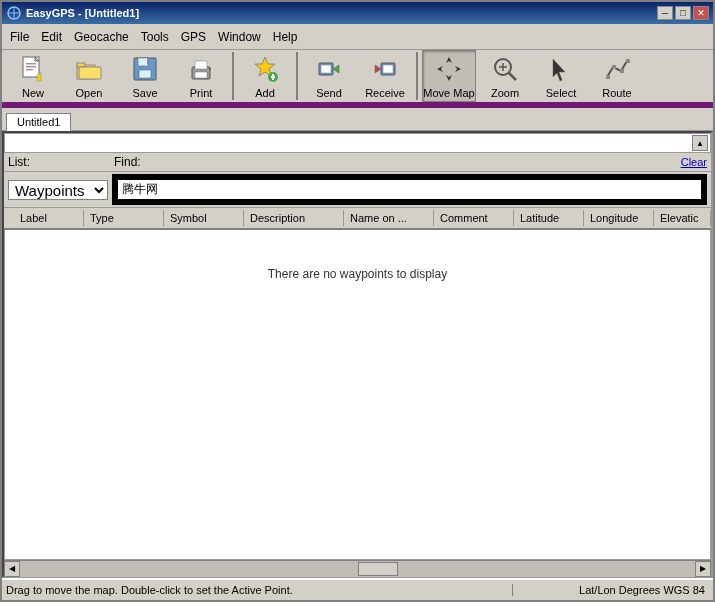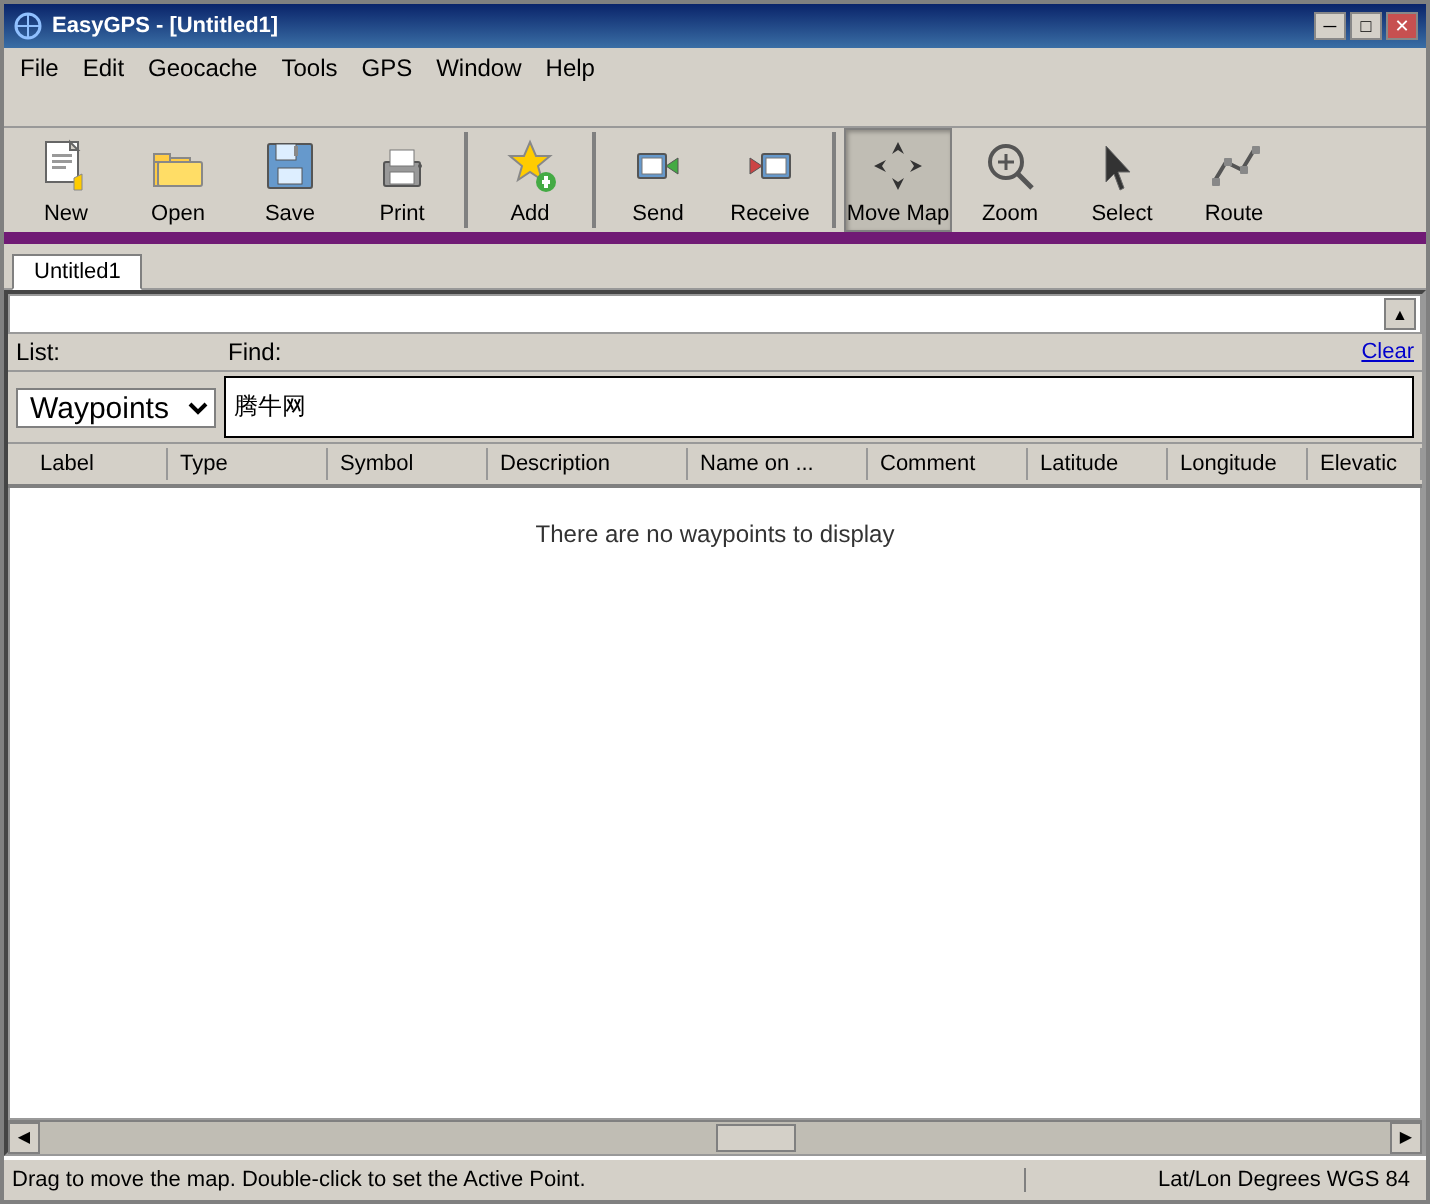--- a/index.html
+++ b/index.html
@@ -51,23 +51,23 @@
       font-size: 9px;
       cursor: pointer;
       color: #000;
     }
     .title-btn.close { background: #c75050; color: white; }
 
     
     .menu-bar {
       background: #d4d0c8;
       border-bottom: 1px solid #999;
-      height: 40px;
-      display: flex;
-      align-items: flex-start;
+      height: 26px;
+      display: flex;
+      align-items: center;
       padding: 0 2px;
     }
     .menu-item {
       padding: 2px 6px;
       font-size: 12px;
       cursor: pointer;
       height: 20px;
       display: flex;
       align-items: center;
     }
@@ -193,21 +193,21 @@
       font-size: 15px;
       background: #ffffff;
       border: 1px solid #808080;
       padding: 0 2px;
       width: 100px;
     }
     .find-input {
       flex: 1;
       height: 31px;
       font-size: 12px;
-      border: 1px solid #000000;
+      border: 6px solid #000000;
       background: #ffffff;
       padding: 0 4px;
     }
 
     
     .col-headers {
       display: flex;
       background: #d4d0c8;
       border-bottom: 2px solid #808080;
       padding: 2px 0;
@@ -221,21 +221,21 @@
       overflow: hidden;
     }
 
     
     .main-content {
       background: #ffffff;
       flex: 1;
       display: flex;
       align-items: flex-start;
       justify-content: center;
-      padding-top: 16px;
+      padding-top: 37px;
       border: 1px solid #999;
       border-top: none;
     }
     .empty-message {
       color: #333;
       font-size: 12px;
       text-align: center;
     }
 
     

